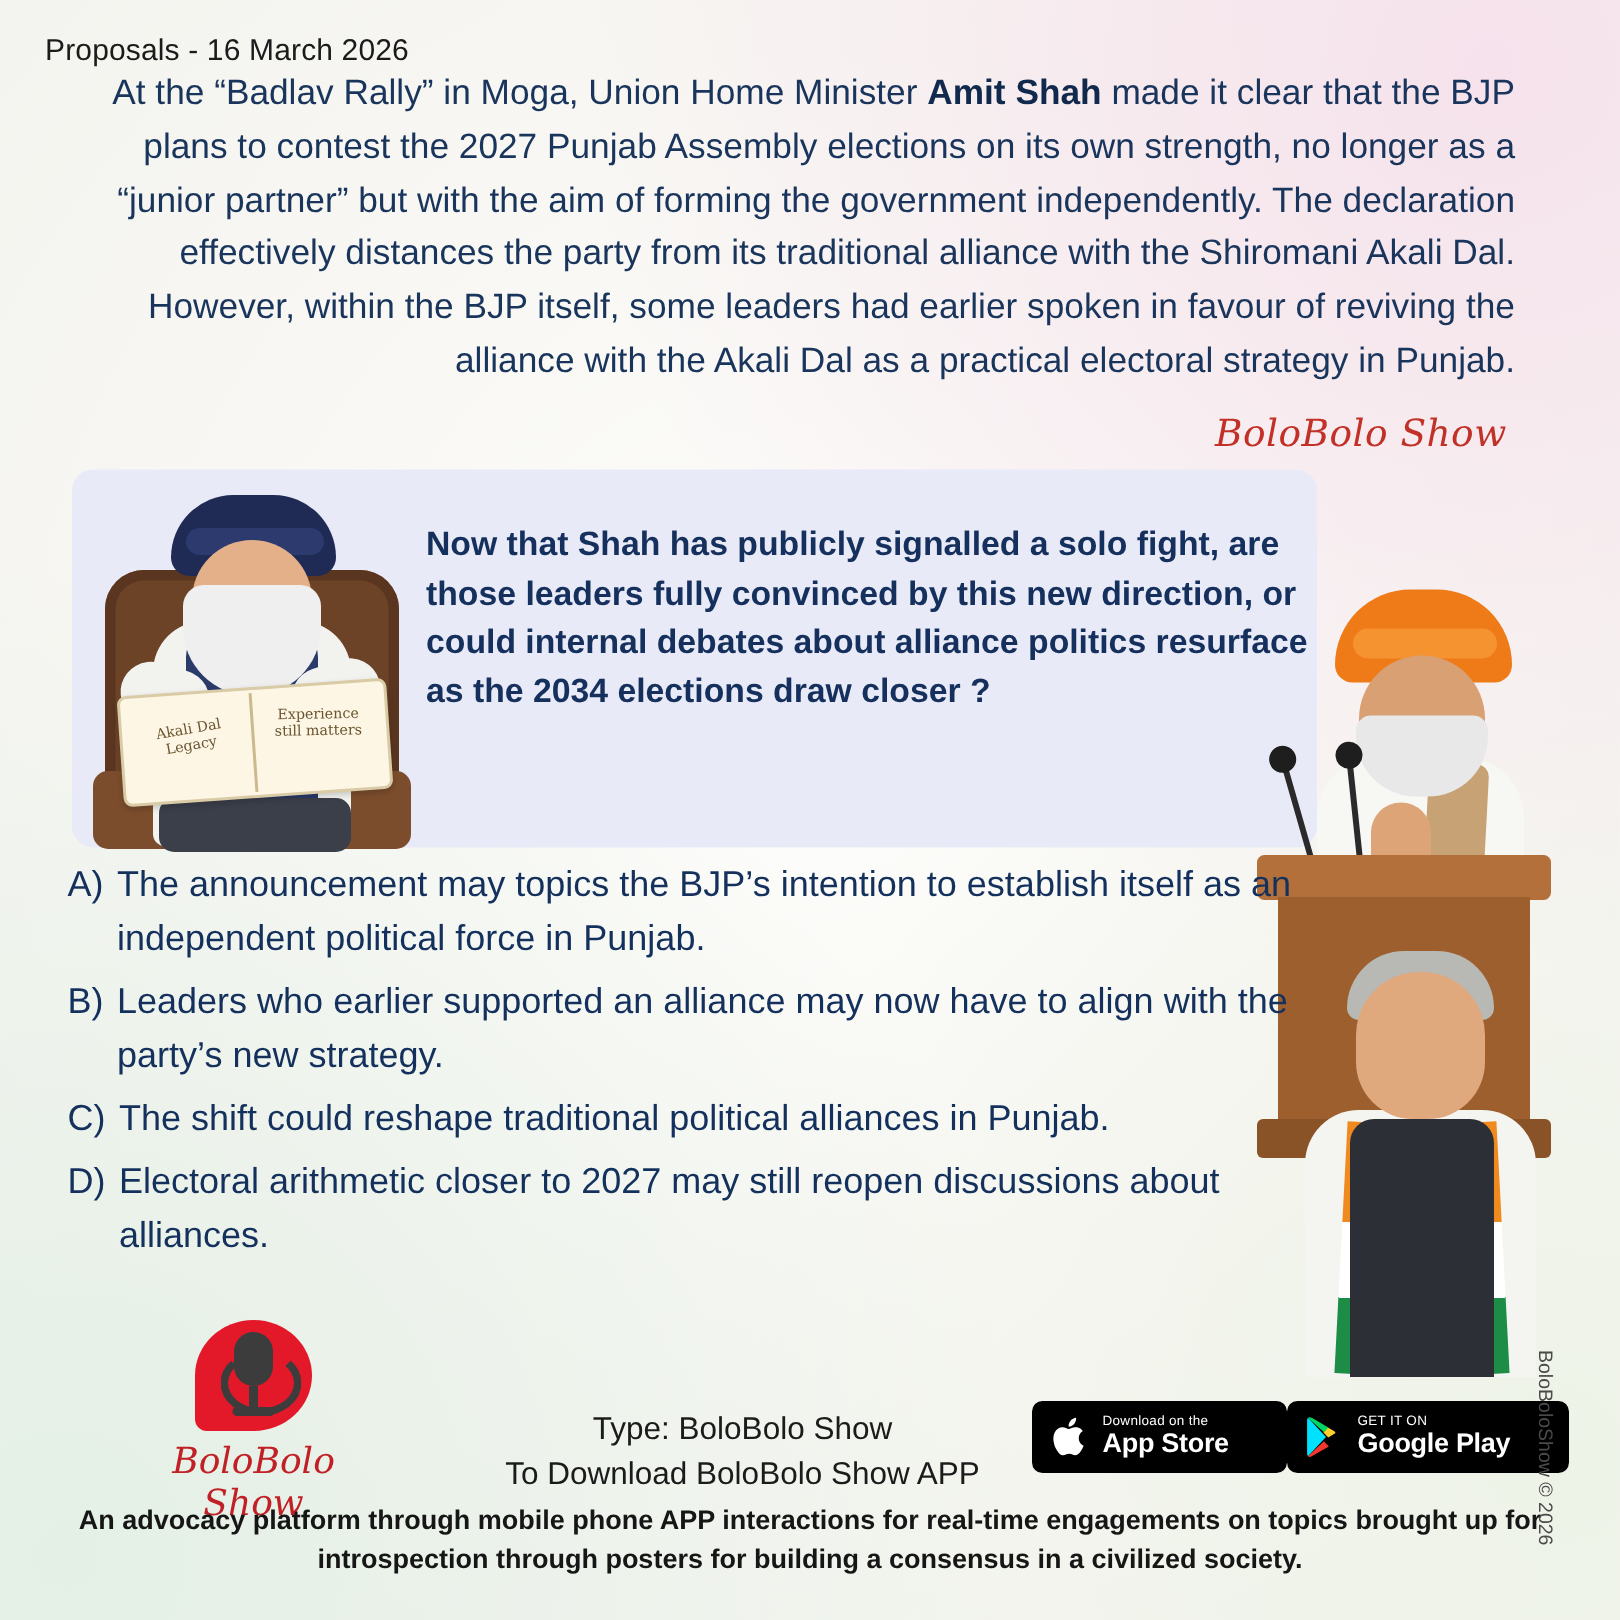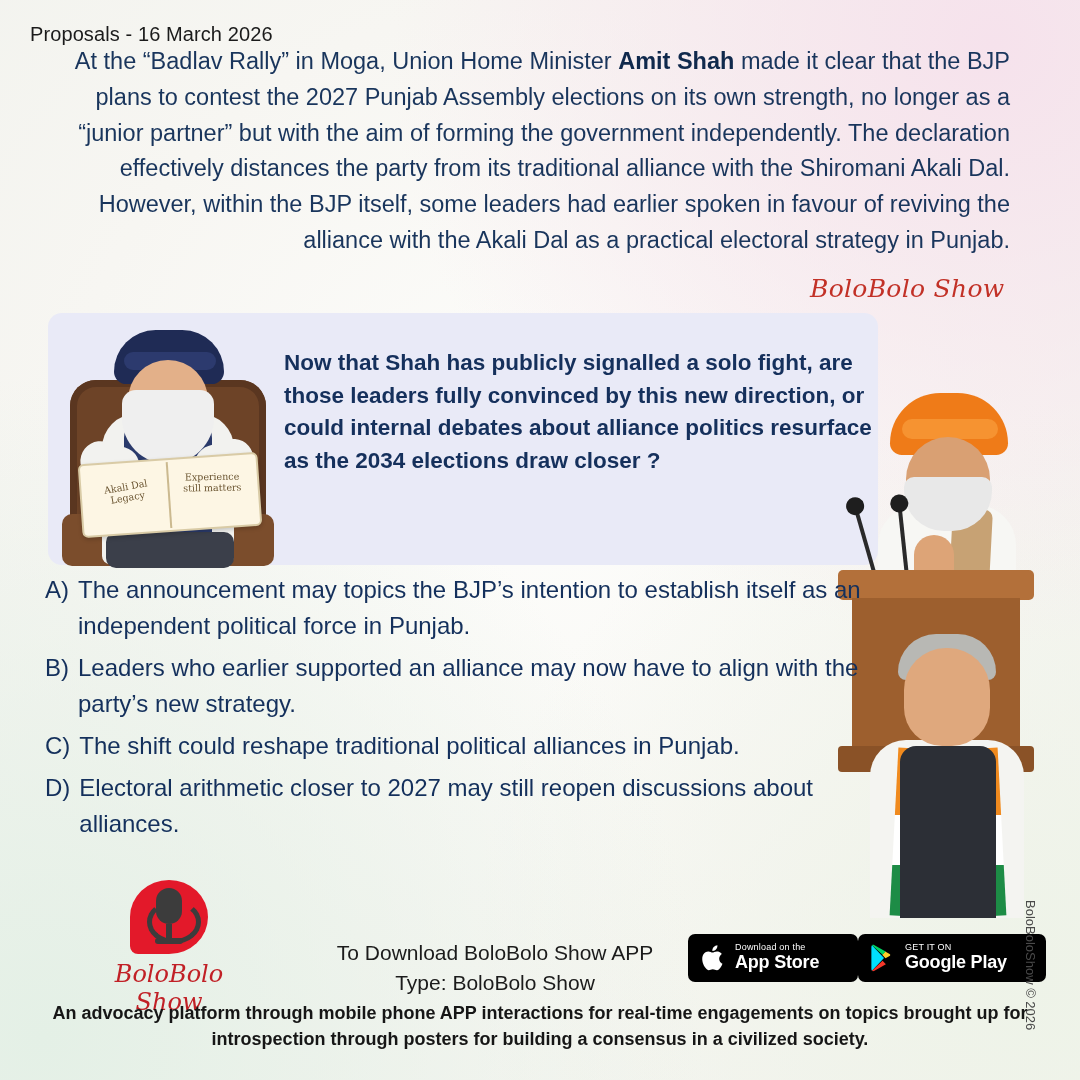--- a/index.html
+++ b/index.html
@@ -591,22 +591,22 @@
     <div class="logo-bubble">
       <div class="logo-arc"></div>
       <div class="logo-mic"></div>
       <div class="logo-mic-stem"></div>
       <div class="logo-mic-base"></div>
     </div>
     <div class="logo-name">BoloBolo Show</div>
   </div>
 
   <div class="download-text">
+    <div>Type: BoloBolo Show</div>
     <div>To Download BoloBolo Show APP</div>
-    <div>Type: BoloBolo Show</div>
   </div>
 
   <div class="badge badge-app">
     <div class="badge-icon">
       <svg width="26" height="30" viewBox="0 0 26 30" aria-hidden="true">
         <path fill="#ffffff" d="M19.2 15.8c0-3.2 2.6-4.7 2.7-4.8-1.5-2.2-3.8-2.5-4.6-2.5-2-.2-3.8 1.1-4.8 1.1-1 0-2.5-1.1-4.1-1.1-2.1 0-4 1.2-5.1 3.1-2.2 3.8-.6 9.4 1.5 12.5 1.1 1.5 2.3 3.2 3.9 3.1 1.6-.1 2.2-1 4.1-1 1.9 0 2.4 1 4.1 1 1.7 0 2.8-1.5 3.8-3 1.2-1.7 1.7-3.4 1.7-3.5-.1 0-3.2-1.2-3.2-4.9zM16.1 6.3c.9-1.1 1.5-2.6 1.3-4.1-1.3.1-2.8.9-3.7 1.9-.8.9-1.5 2.5-1.3 3.9 1.4.2 2.8-.7 3.7-1.7z"></path>
       </svg>
     </div>
     <div class="badge-text">
       <div class="badge-small">Download on the</div>

